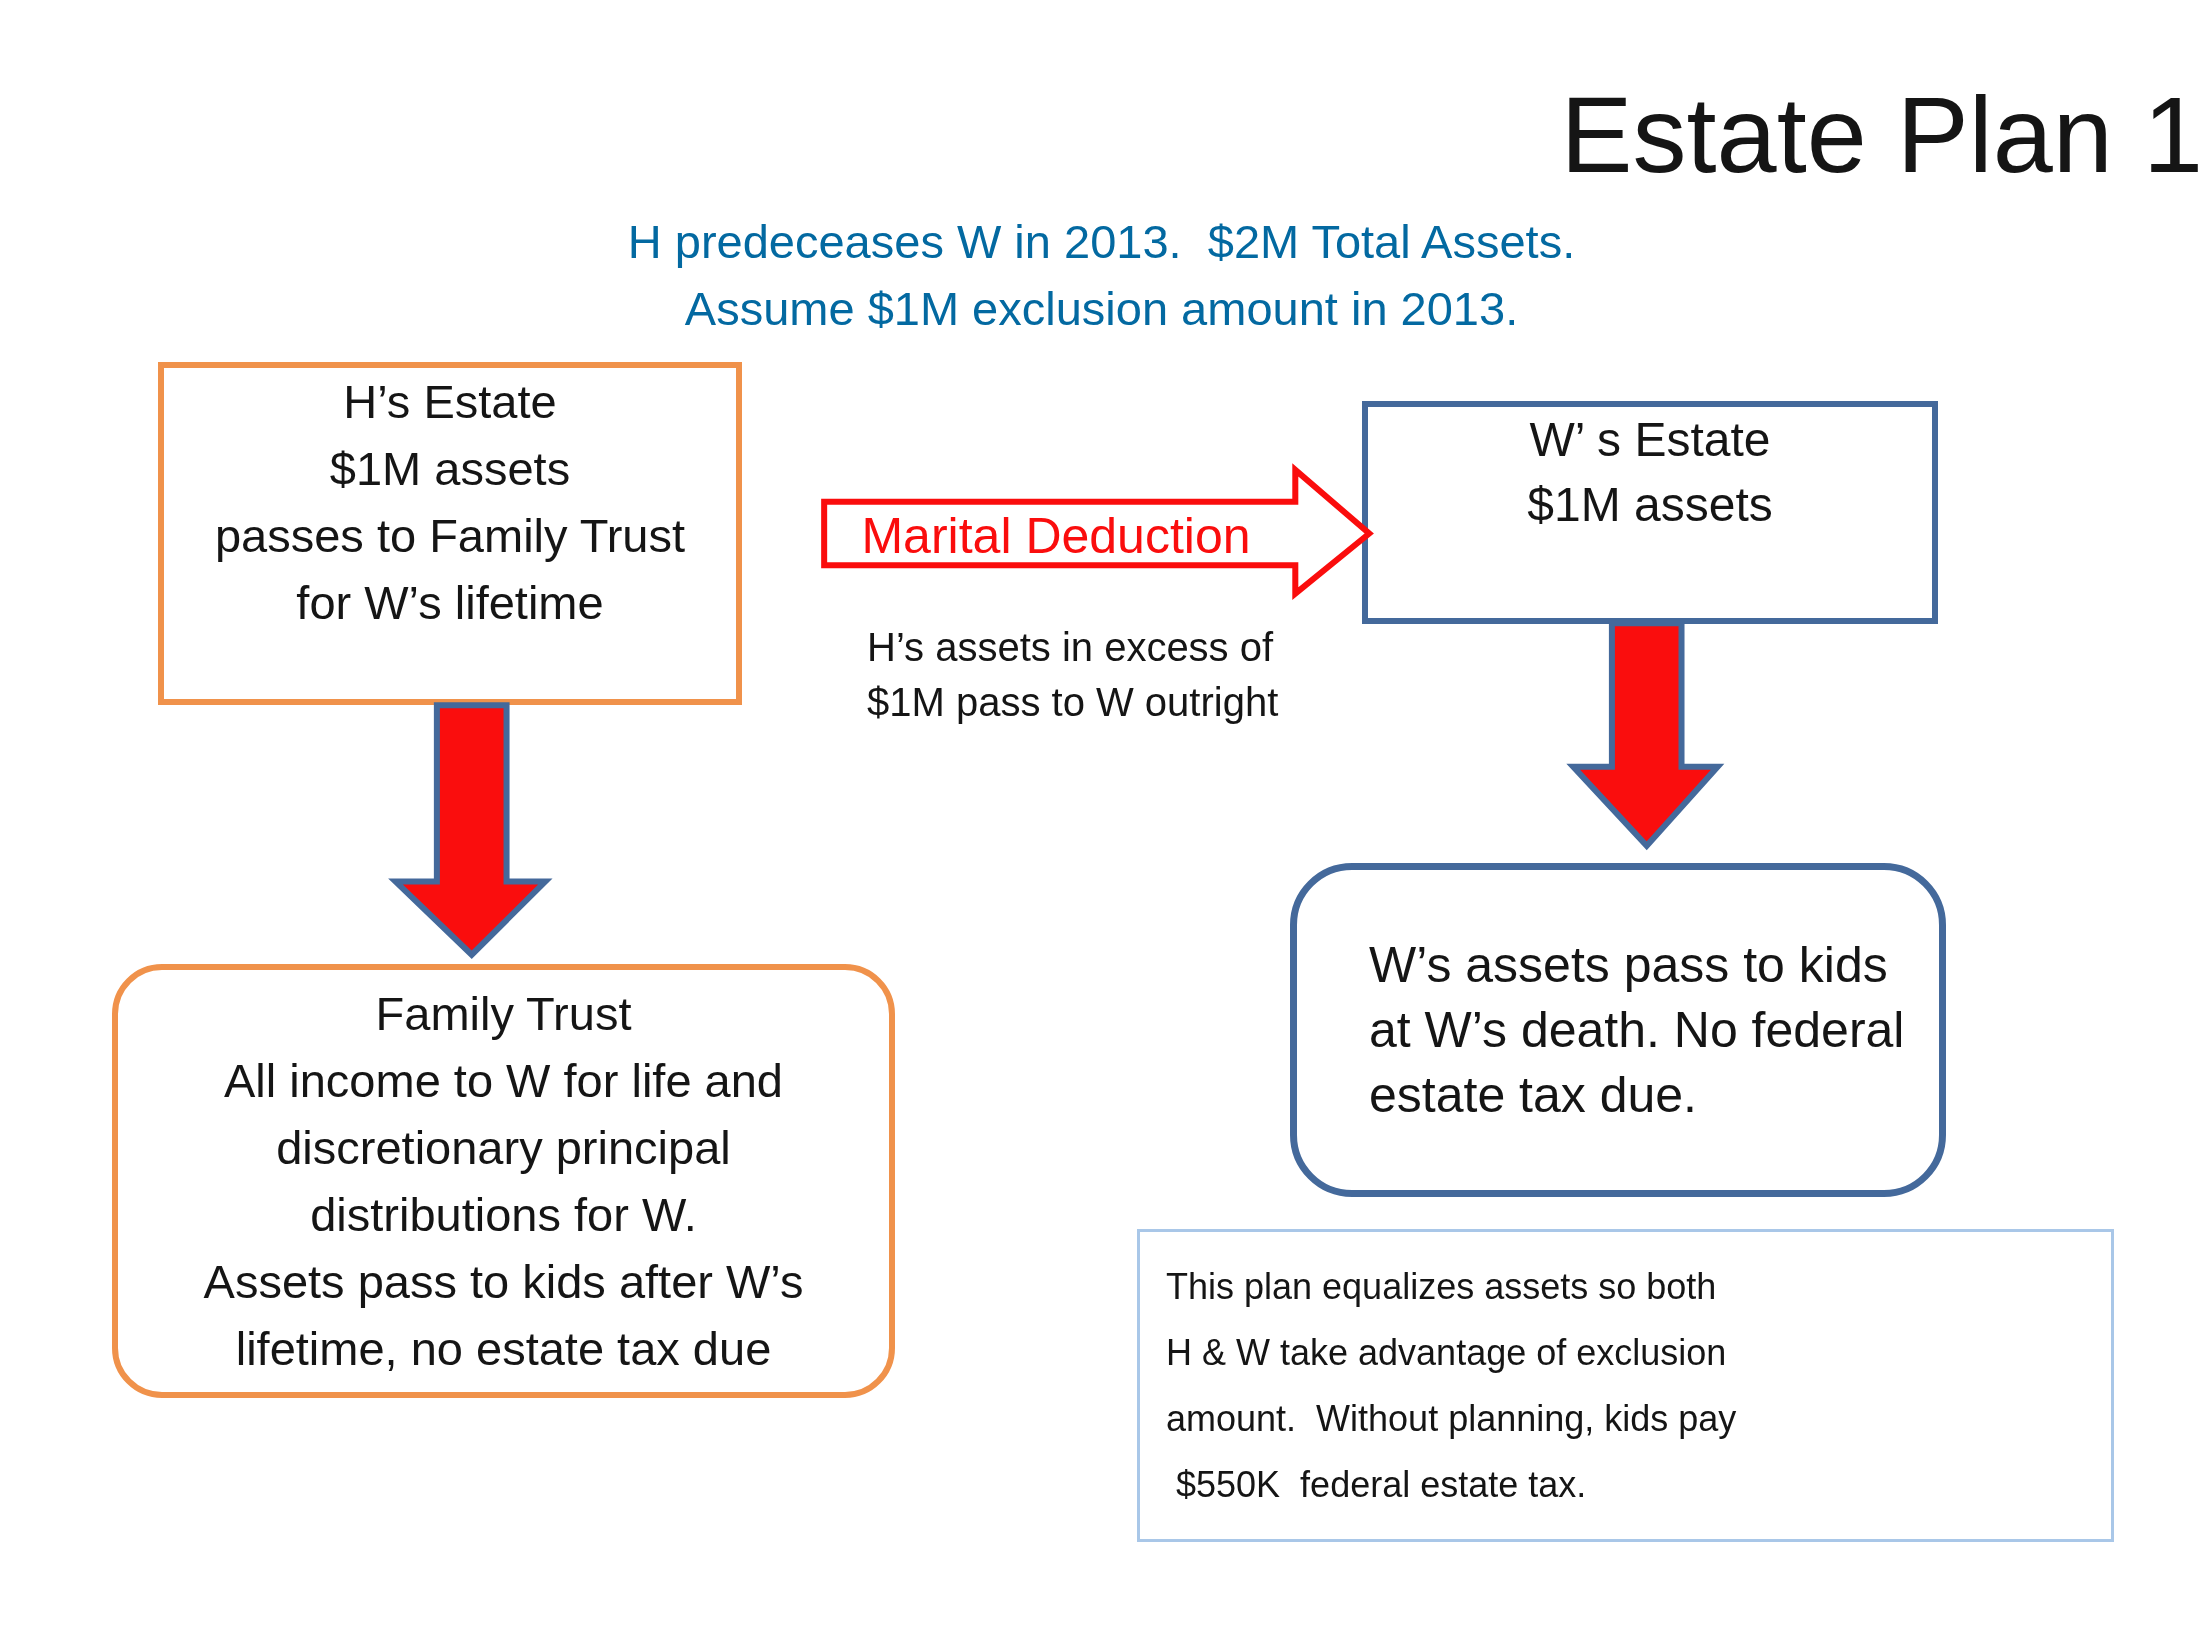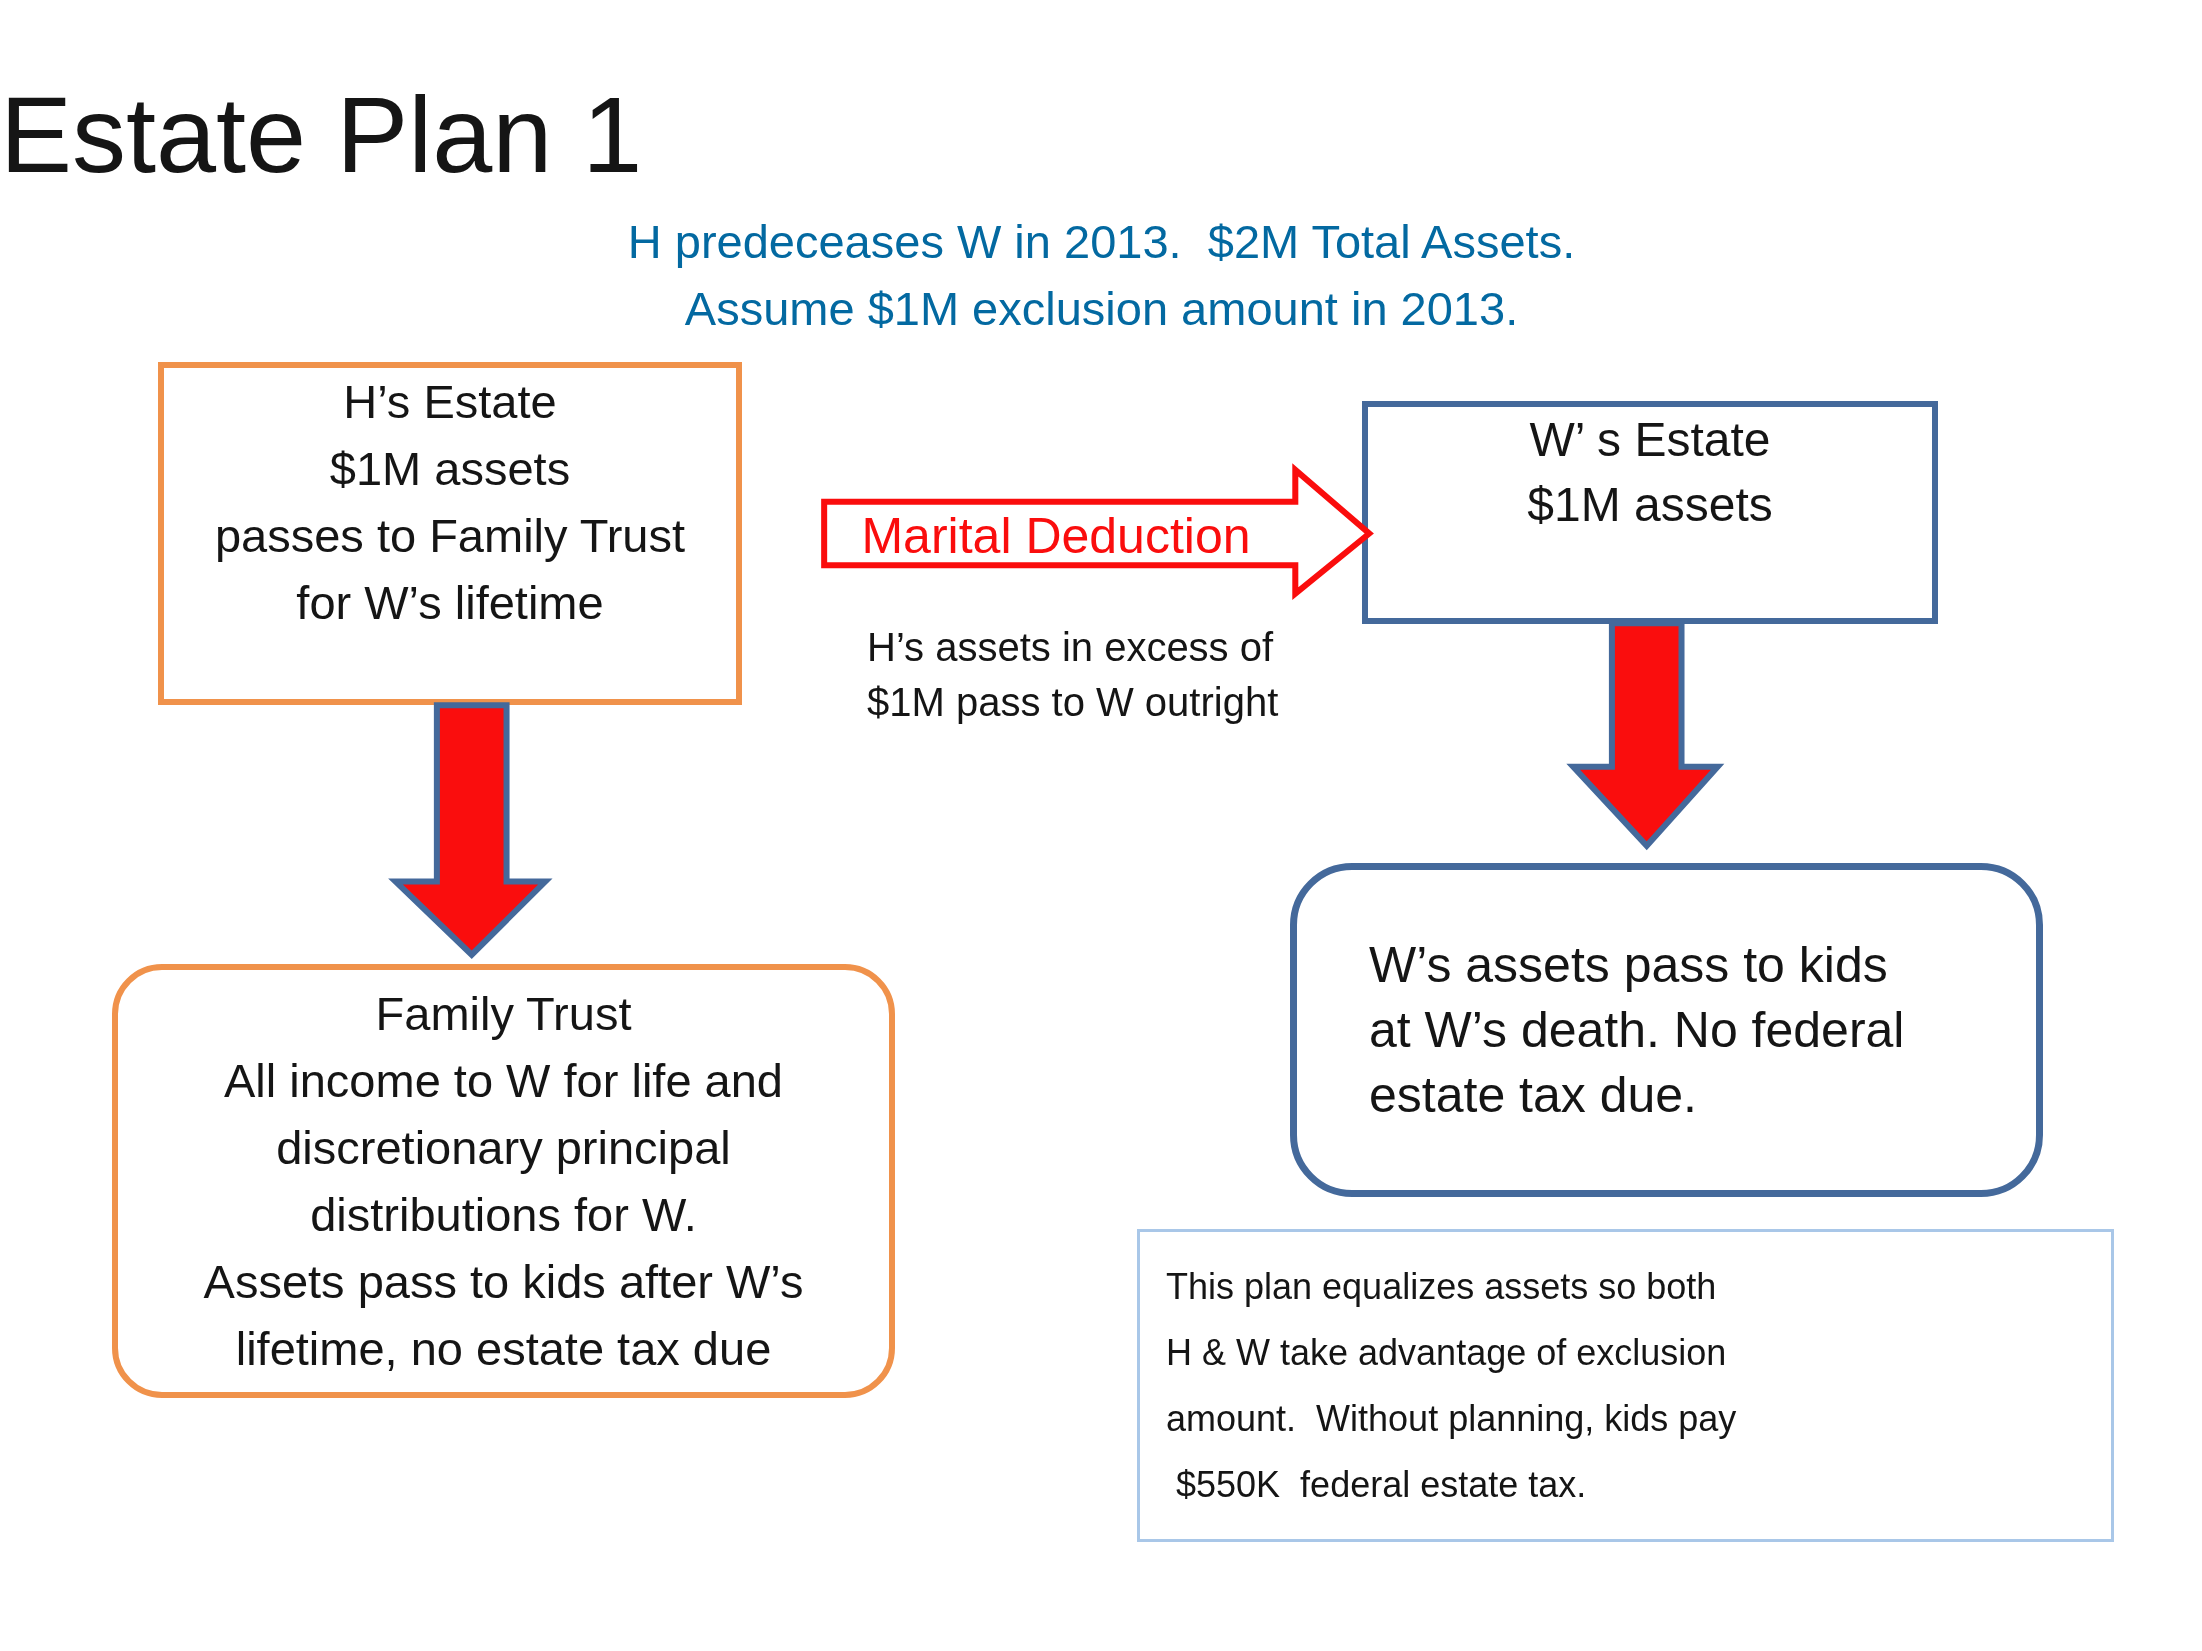--- a/index.html
+++ b/index.html
@@ -3,21 +3,21 @@
 <meta charset="utf-8">
 <style>
   html,body{margin:0;padding:0;background:#ffffff;}
   .slide{
     position:relative; width:2203px; height:1652px; background:#ffffff; overflow:hidden;
     font-family:"Liberation Sans","DejaVu Sans",sans-serif; color:var(--text,#121212);
   }
   .pre{white-space:pre-wrap;}
   .slide-title{
     position:absolute; left:0; top:81px; width:2203px; margin:0;
-    font-size:108px; line-height:108px; font-weight:400; text-align:left; color:#151515;
+    font-size:108px; line-height:108px; font-weight:400; text-align:right; color:#151515;
   }
   .subtitle{
     position:absolute; left:0; top:208px; width:2203px;
     font-size:47px; line-height:67px; text-align:center; color:#0369a1;
   }
   .box{position:absolute; box-sizing:border-box; background:#ffffff;}
   .box-text{width:100%;}
   .h-estate{
     left:158px; top:362px; width:584px; height:343px;
     border:6.9px solid var(--orange,#F0924B);
@@ -30,21 +30,21 @@
     display:flex; align-items:flex-start; justify-content:center;
     font-size:48px; line-height:65px; text-align:center; padding-bottom:26px;
   }
   .family-trust{
     left:112px; top:964px; width:783px; height:434px;
     border:6.9px solid var(--orange,#F0924B); border-radius:50px;
     display:flex; align-items:center; justify-content:center;
     font-size:47px; line-height:67px; text-align:center;
   }
   .w-kids{
-    left:1290px; top:863px; width:753px; height:334px;
+    left:1290px; top:863px; width:656px; height:334px;
     border:7.7px solid var(--steel_blue,#44699B); border-radius:62px;
     display:flex; align-items:center; justify-content:flex-start;
     font-size:50px; line-height:65px; text-align:left; padding-left:72px;
   }
   .plan-note{
     left:1137px; top:1229px; width:977px; height:313px;
     border:3.4px solid var(--light_blue,#A9C7E8);
     display:flex; align-items:center; justify-content:flex-start;
     font-size:36px; line-height:66px; text-align:left; padding-left:26px;
   }

